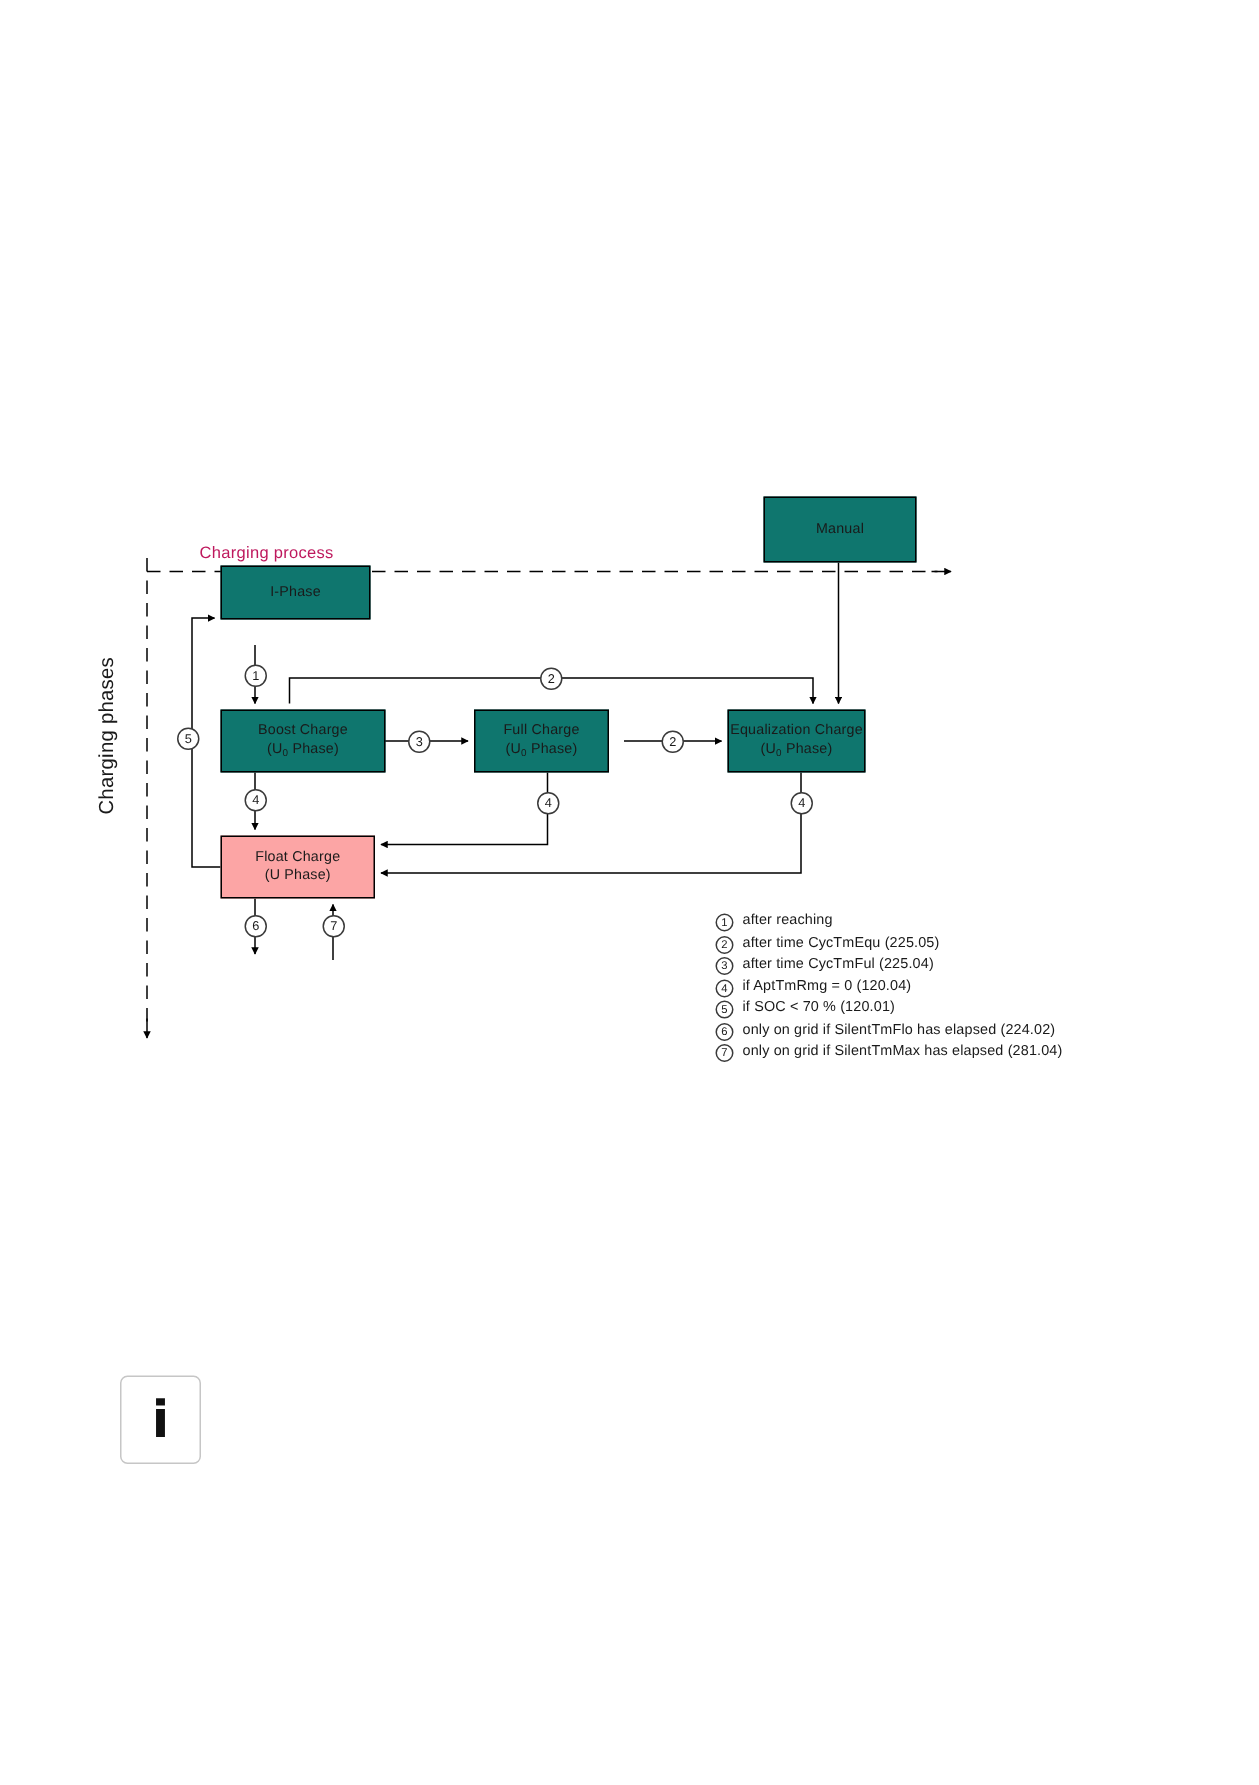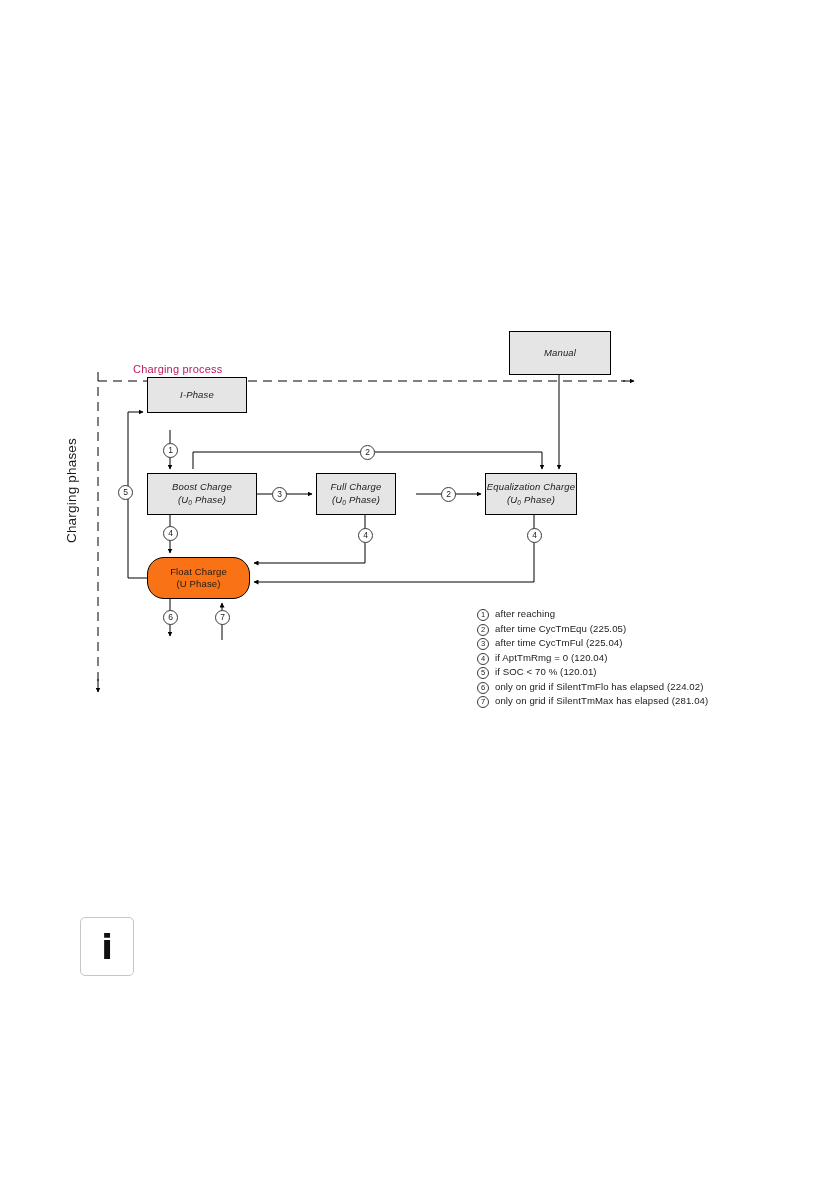--- a/index.html
+++ b/index.html
@@ -46,28 +46,28 @@
     color: #1a1a1a;
   }
   .node .line2 { display: block; }
   .node sub {
     font-size: 6.6px;
     vertical-align: baseline;
     position: relative;
     top: 2px;
   }
 
-  .fill-dark  { background: #e5e5e5; font-style: italic; }
-  .fill-light { background: #f97316; border-radius: 17px; }
+  .fill-dark  { background: #0f766e; }
+  .fill-light { background: #fca5a5; }
 
   
   #node-manual      { left: 509px; top: 331px; width: 102px; height: 44px; }
   #node-i-phase     { left: 147px; top: 377px; width: 100px; height: 36px; }
   #node-boost       { left: 147px; top: 473px; width: 110px; height: 42px; }
-  #node-full        { left: 316px; top: 473px; width: 80px; height: 42px; }
+  #node-full        { left: 316px; top: 473px; width: 90px; height: 42px; }
   #node-equal       { left: 485px; top: 473px; width: 92px; height: 42px; }
   #node-float       { left: 147px; top: 557px; width: 103px; height: 42px; }
   #node-silent      { left: 147px; top: 640px; width: 100px; height: 40px; }
 
   
   .label-plain {
     position: absolute;
     font-size: 11px;
     color: #be185d;
     letter-spacing: .2px;

